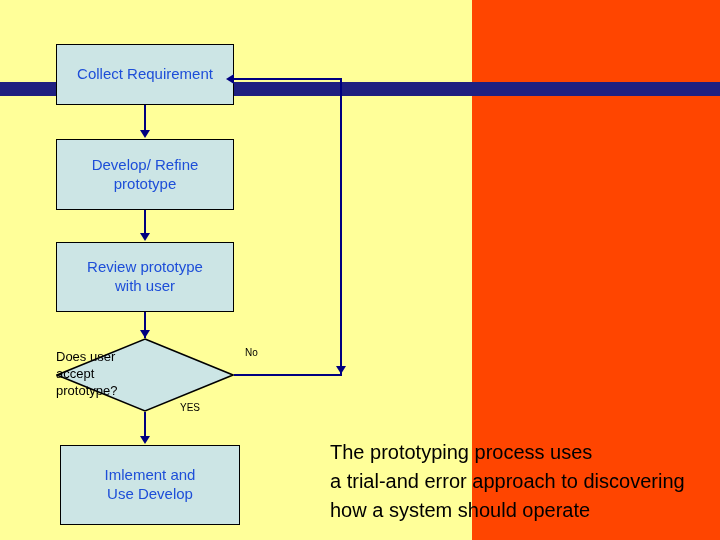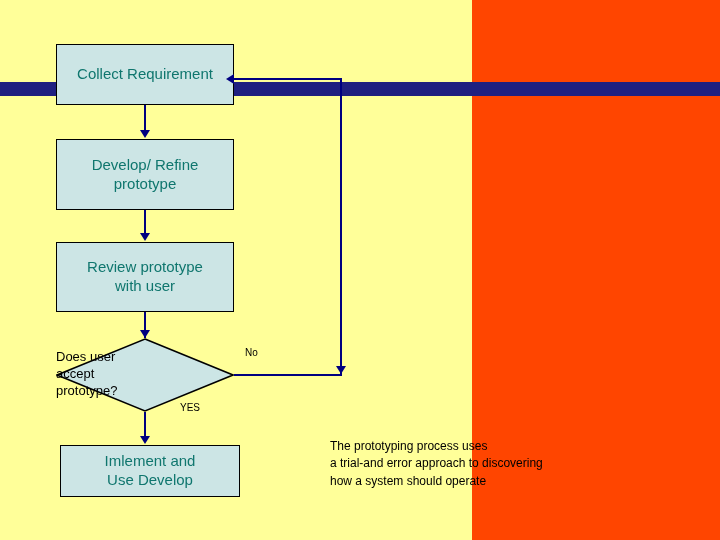--- a/index.html
+++ b/index.html
@@ -37,27 +37,27 @@
   .box {
     position: absolute;
     background: #cce5e5;
     border: 1px solid #000000;
     box-sizing: border-box;
     display: flex;
     align-items: center;
     justify-content: center;
     text-align: center;
     font-size: 15px;
-    color: #0f766e;
+    color: #1d4ed8;
     line-height: 1.25;
   }
   .box-collect  { left: 56px;  top: 44px;  width: 178px; height: 61px; }
   .box-develop  { left: 56px;  top: 139px; width: 178px; height: 71px; align-items: center; }
   .box-review   { left: 56px;  top: 242px; width: 178px; height: 70px; }
-  .box-implement{ left: 60px;  top: 445px; width: 180px; height: 52px; }
+  .box-implement{ left: 60px;  top: 445px; width: 180px; height: 80px; }
 
   
   .diamond-wrap {
     position: absolute;
     left: 56px;
     top: 338px;
     width: 178px;
     height: 74px;
   }
   .diamond-shape {
@@ -111,21 +111,21 @@
   }
   .label-no  { left: 245px; top: 347px; }
   .label-yes { left: 180px; top: 402px; }
 
   
   .caption {
     position: absolute;
     left: 330px;
     top: 438px;
     width: 380px;
-    font-size: 12px;
+    font-size: 20px;
     color: #000000;
     line-height: 1.45;
   }
   .caption div { white-space: nowrap; }
 </style>
 </head>
 <body>
 
 <div id="slide">
 

